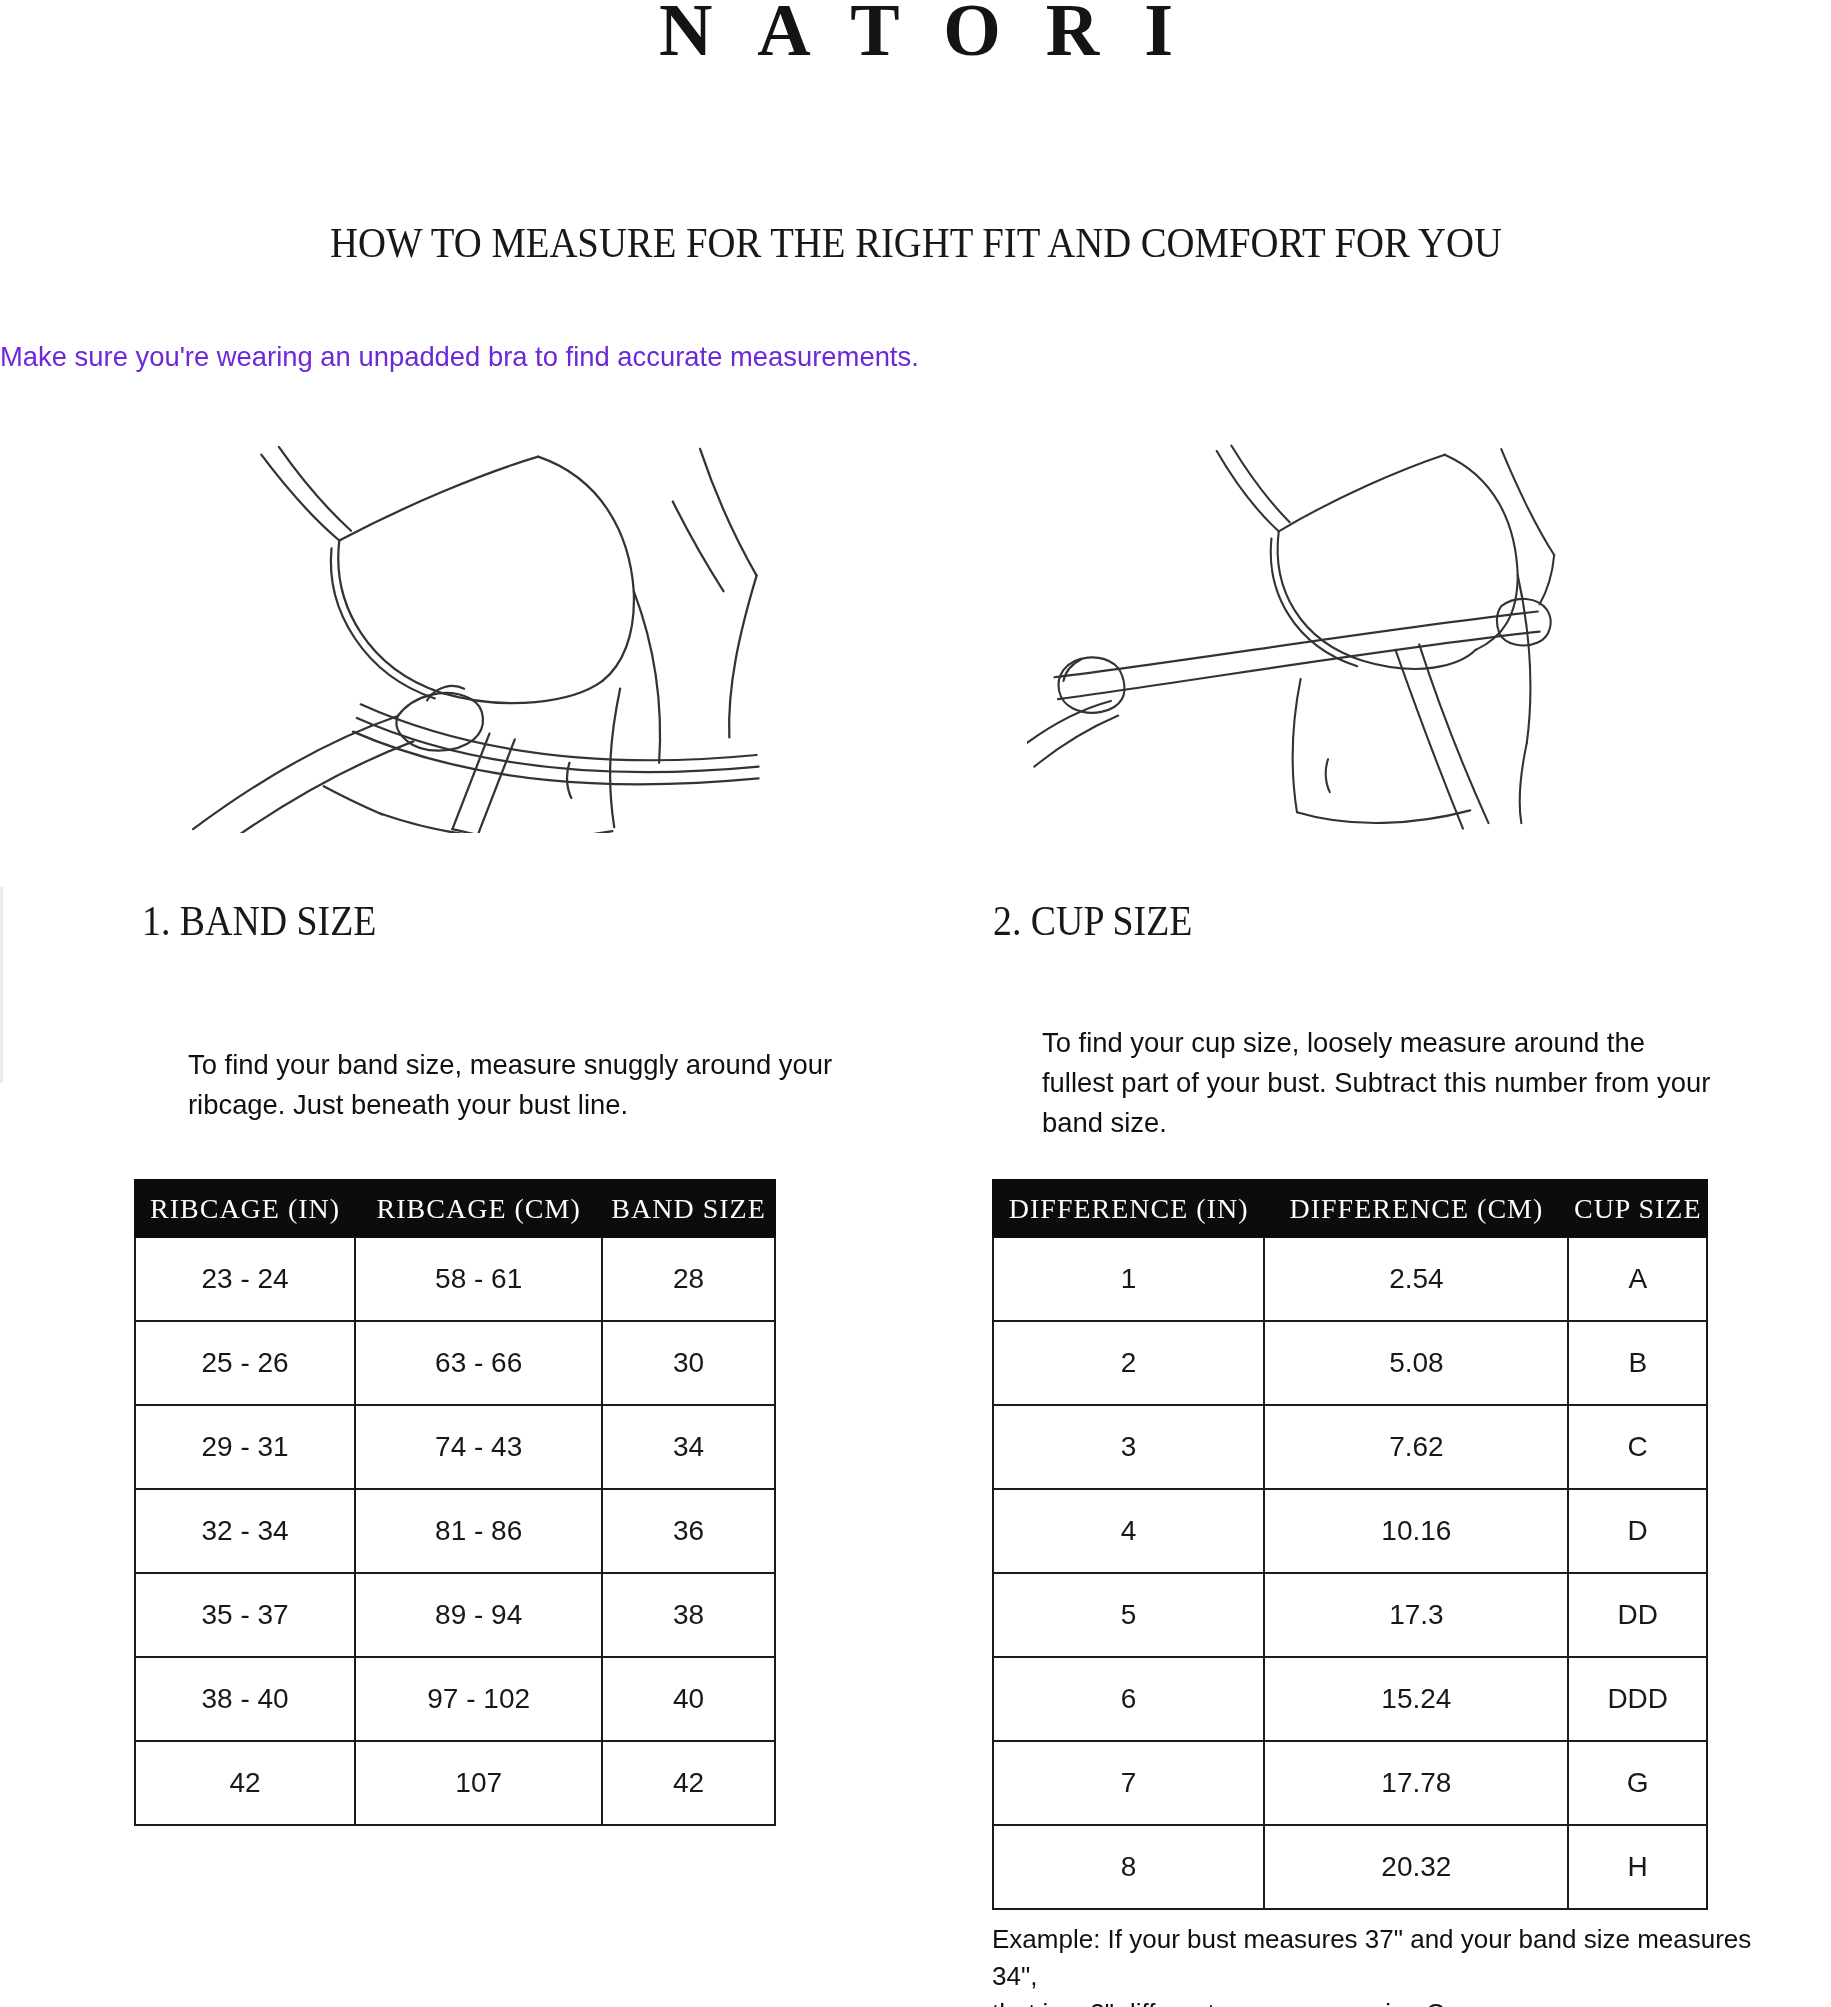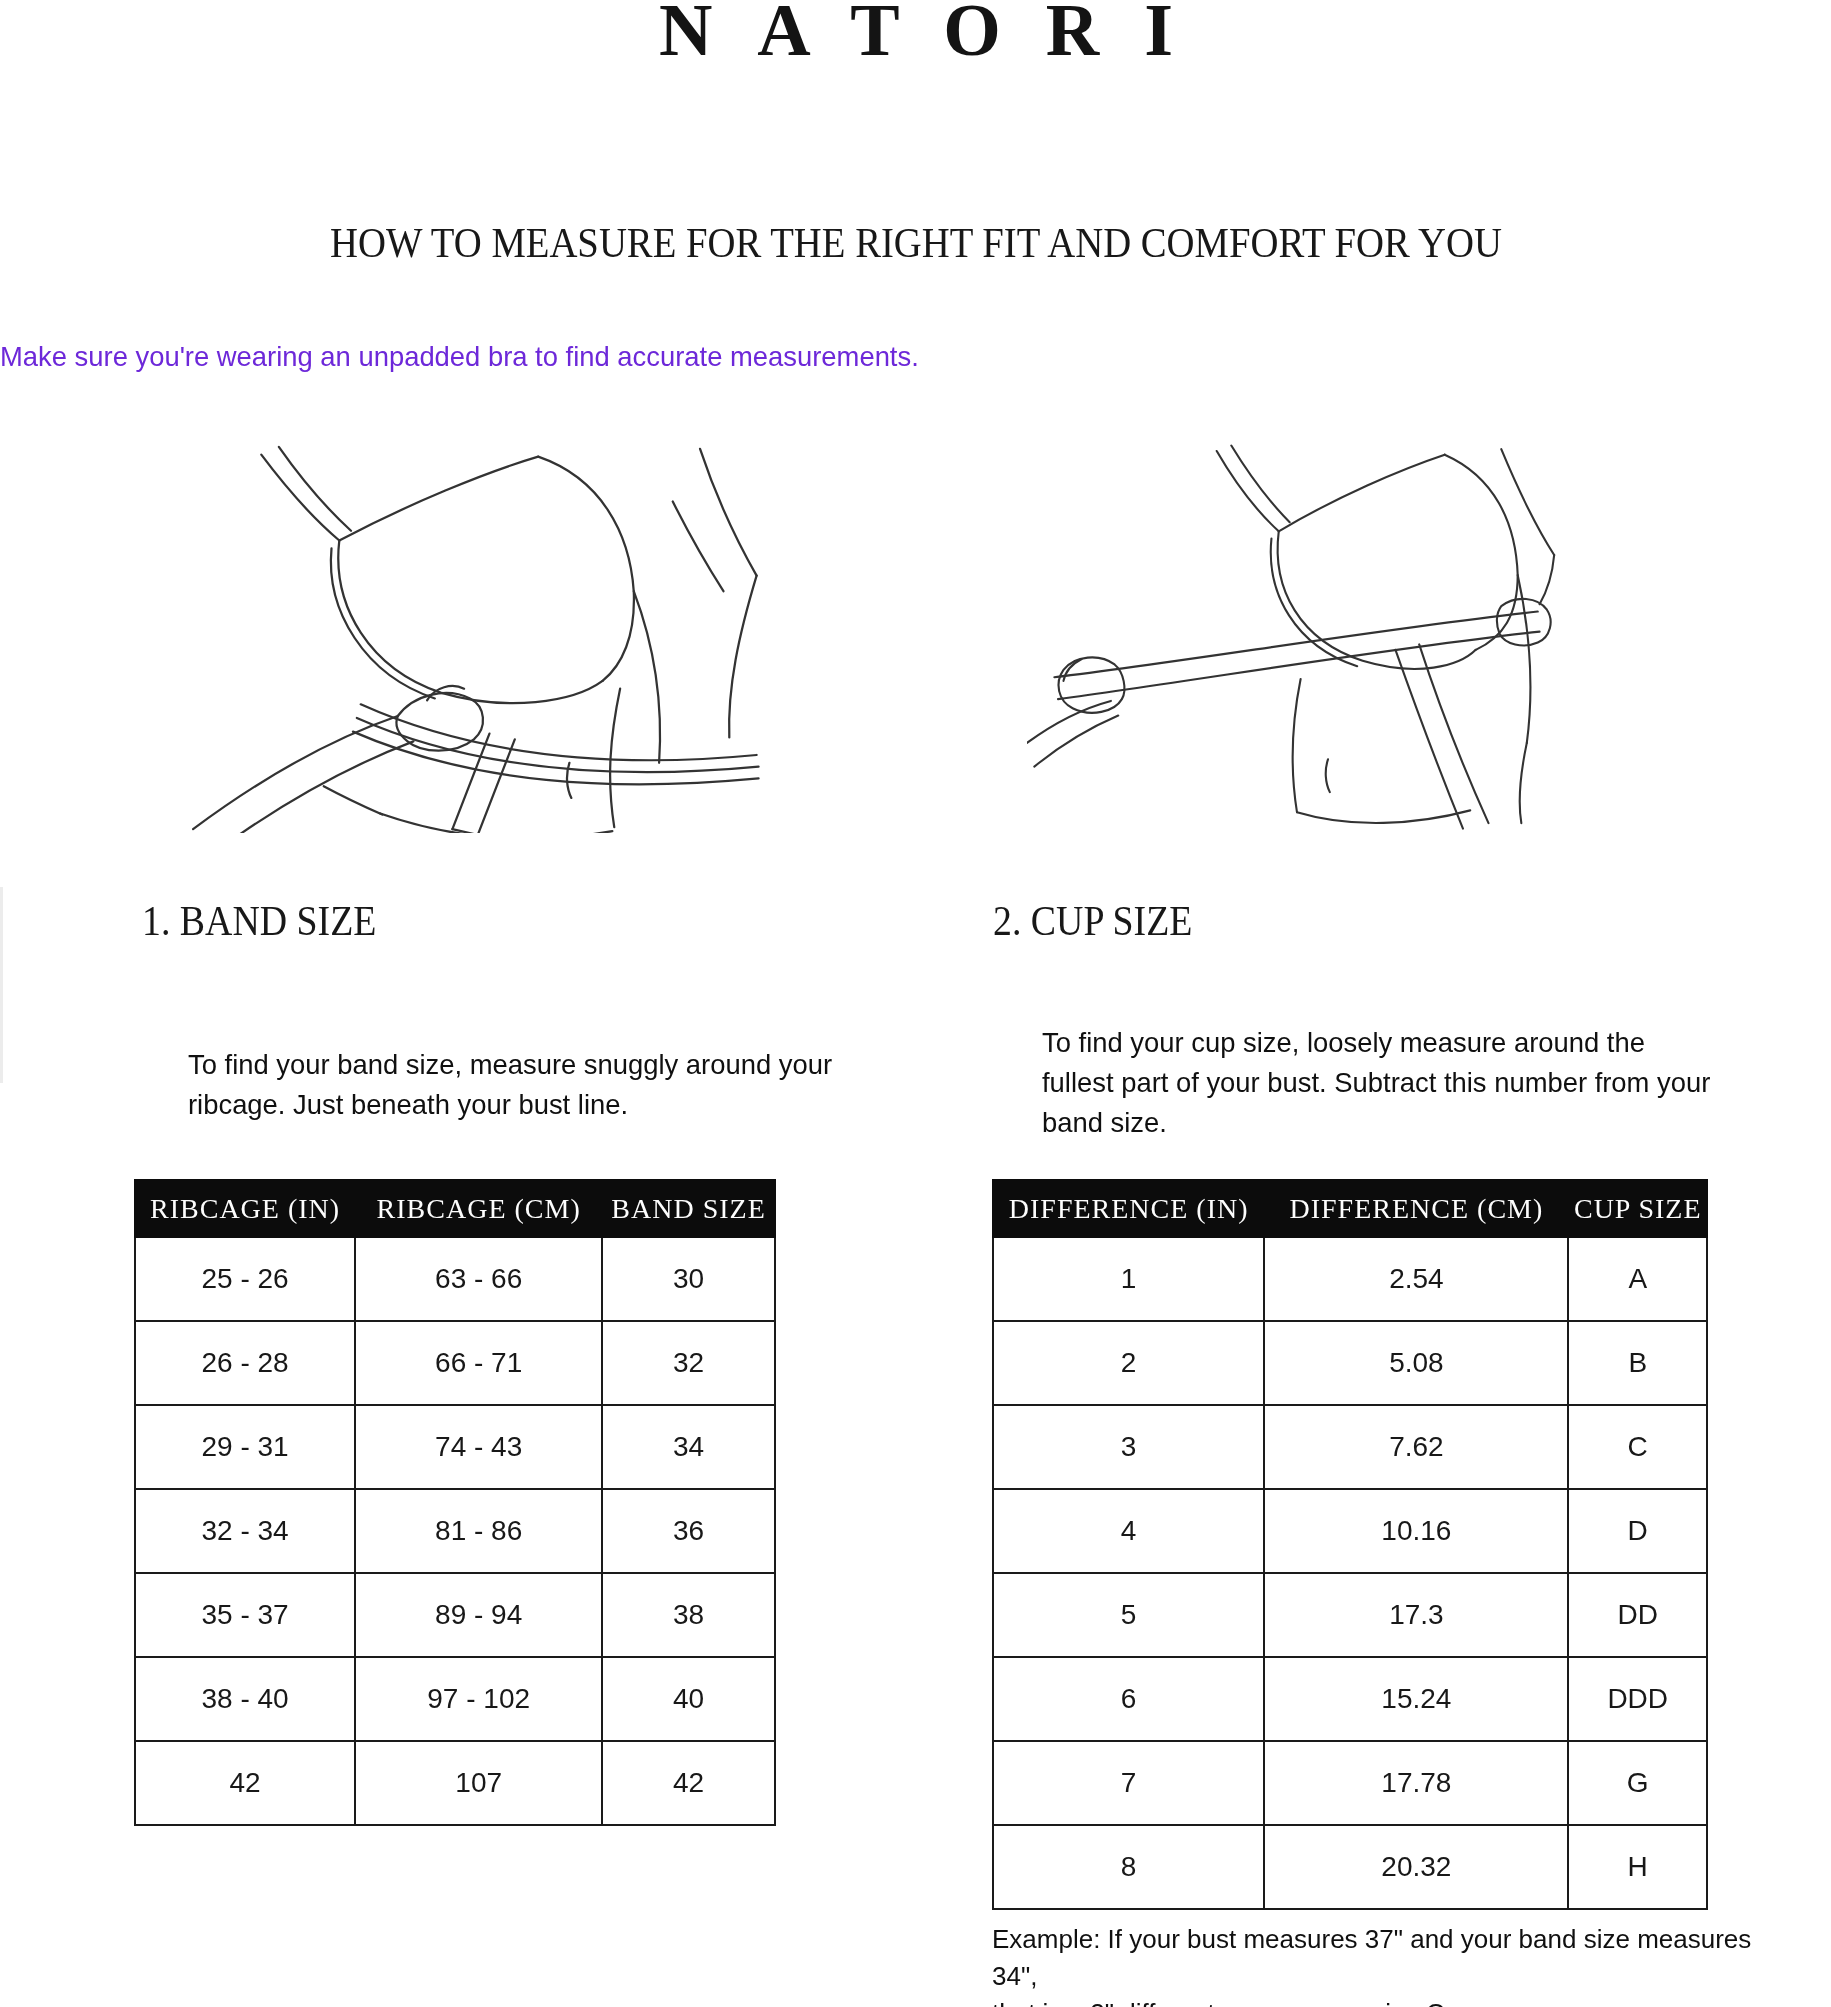--- a/index.html
+++ b/index.html
@@ -183,28 +183,28 @@
         </colgroup>
       <thead>
         <tr>
             <th>RIBCAGE (IN)</th>
             <th>RIBCAGE (CM)</th>
             <th>BAND SIZE</th>
           </tr>
       </thead>
       <tbody>
           <tr>
+            <td>23 - 24</td>
+            <td>58 - 61</td>
+            <td>28</td>
+          </tr>
+          <tr>
             <td>25 - 26</td>
             <td>63 - 66</td>
             <td>30</td>
-          </tr>
-          <tr>
-            <td>26 - 28</td>
-            <td>66 - 71</td>
-            <td>32</td>
           </tr>
           <tr>
             <td>29 - 31</td>
             <td>74 - 43</td>
             <td>34</td>
           </tr>
           <tr>
             <td>32 - 34</td>
             <td>81 - 86</td>
             <td>36</td>

